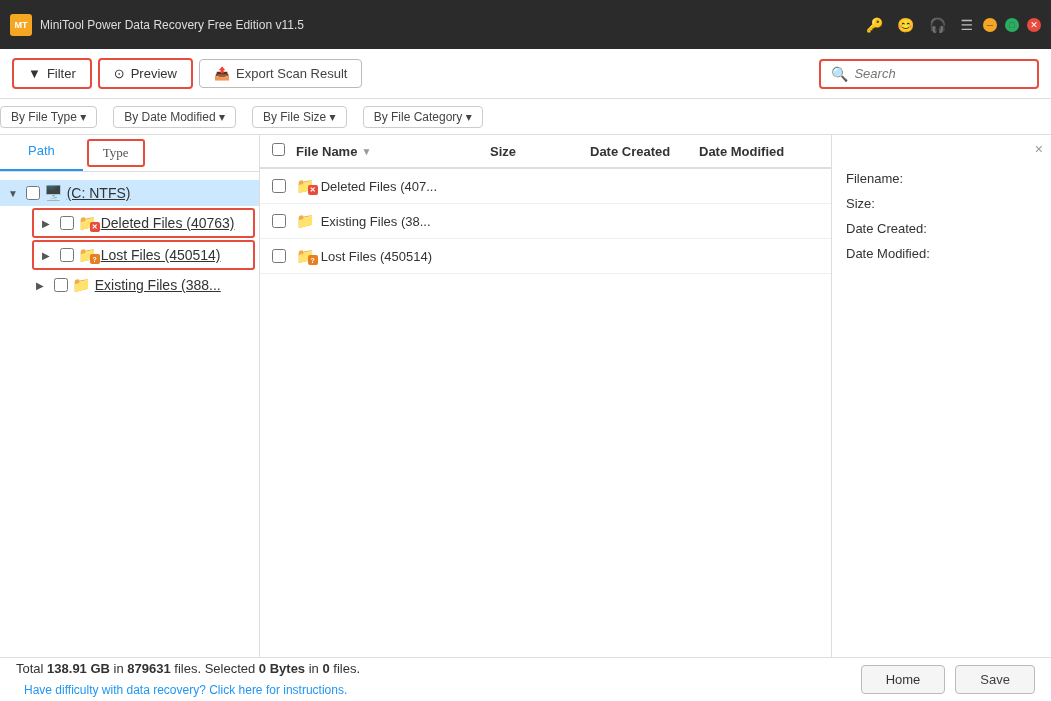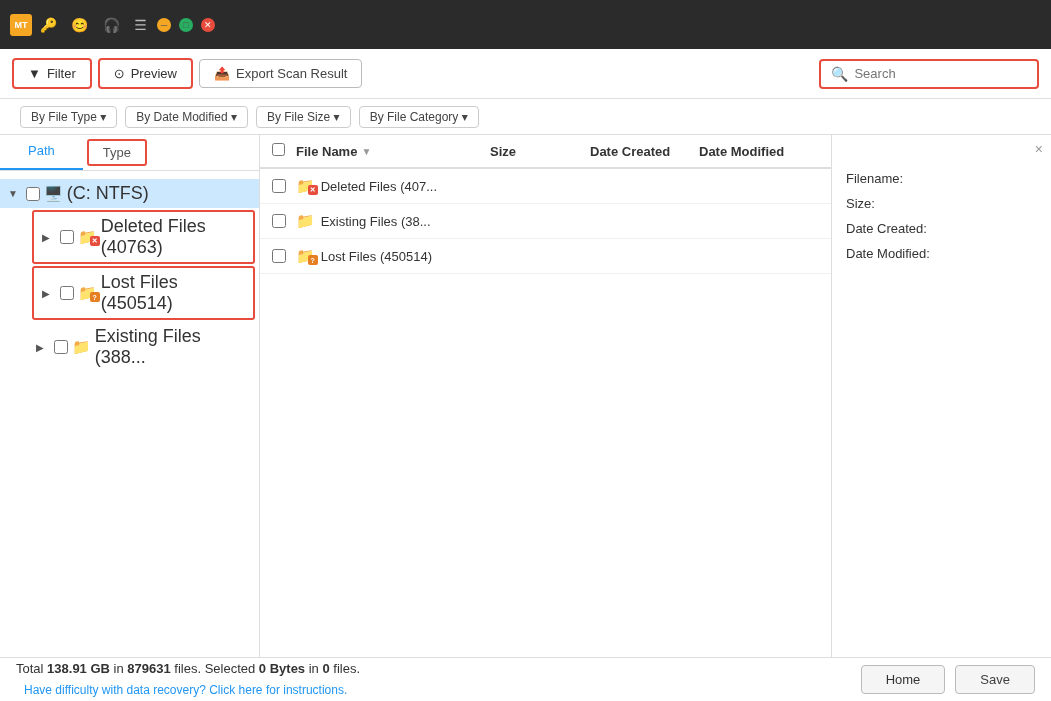--- a/index.html
+++ b/index.html
@@ -62,34 +62,34 @@
     .search-box {
       border: 2px solid #e74c3c;
       border-radius: 4px;
       padding: 5px 10px;
       width: 220px;
       font-size: 13px;
       display: flex; align-items: center; gap: 6px;
       background: #fff;
     }
     .search-box input {
-      border: none; outline: none; font-size: 13px; width: 100%; color: #999;
+      border: none; outline: none; font-size: 13px; width: 100%; color: #999; font-style: italic;
     }
     .search-icon { color: #999; font-size: 14px; }
 
     
     .filter-bar {
       background: #fff;
       border-bottom: 1px solid #ddd;
       height: 36px;
       display: flex;
       align-items: center;
-      padding: 0 20px;
-      flex-shrink: 0;
-      gap: 8px;
+      padding: 0 0;
+      flex-shrink: 0;
+      gap: 16px;
     }
     .filter-dropdown {
       border: 1px solid #ccc;
       border-radius: 4px;
       padding: 3px 10px;
       font-size: 12px;
       cursor: pointer;
       background: #fff;
       display: flex; align-items: center; gap: 4px;
       color: #444;
@@ -128,41 +128,42 @@
     }
     .tab.active {
       color: #2196f3;
       border-bottom: 2px solid #2196f3;
     }
     .tab.outlined {
       border: 2px solid #e74c3c;
       margin: 4px 4px;
       border-radius: 3px;
       padding: 4px 14px;
+      font-family: Liberation Serif, serif;
     }
 
     
     .tree {
       flex: 1;
       overflow-y: auto;
       padding: 8px 0;
     }
     .tree-item {
       display: flex;
       align-items: center;
       padding: 4px 8px;
       cursor: pointer;
       font-size: 13px;
       color: #333;
       gap: 4px;
     }
     .tree-item.selected { background: #cce8ff; }
     .tree-item .expand { width: 14px; font-size: 10px; color: #555; cursor: pointer; }
     .tree-item .cb { width: 14px; height: 14px; border: 1px solid #999; background: #fff; flex-shrink: 0; }
-    .tree-item .label { flex: 1; font-size: 18px; }
+    .tree-item .label { flex: 1; font-size: 14px; text-decoration: underline; }
     .tree-child { padding-left: 28px; }
     .tree-child .tree-item { gap: 4px; }
 
     
     .right-panel {
       flex: 1;
       display: flex;
       flex-direction: column;
       background: #fff;
       position: relative;
@@ -292,20 +293,21 @@
       font-weight: bold;
     }
   </style>
 </head>
 <body>
 
 <div class="title-bar">
   <div class="title-bar-logo">
     <span style="font-size:9px;font-weight:bold;">MT</span>
   </div>
+  <span class="title-bar-title">MiniTool Power Data Recovery Free Edition v11.5</span>
   <div class="title-bar-icons">
     <span class="title-bar-icon">🔑</span>
     <span class="title-bar-icon">😊</span>
     <span class="title-bar-icon">🎧</span>
     <span class="title-bar-icon">☰</span>
   </div>
   <div class="title-bar-controls">
     <div class="title-bar-btn minimize">─</div>
     <div class="title-bar-btn restore">□</div>
     <div class="title-bar-btn close">✕</div>

